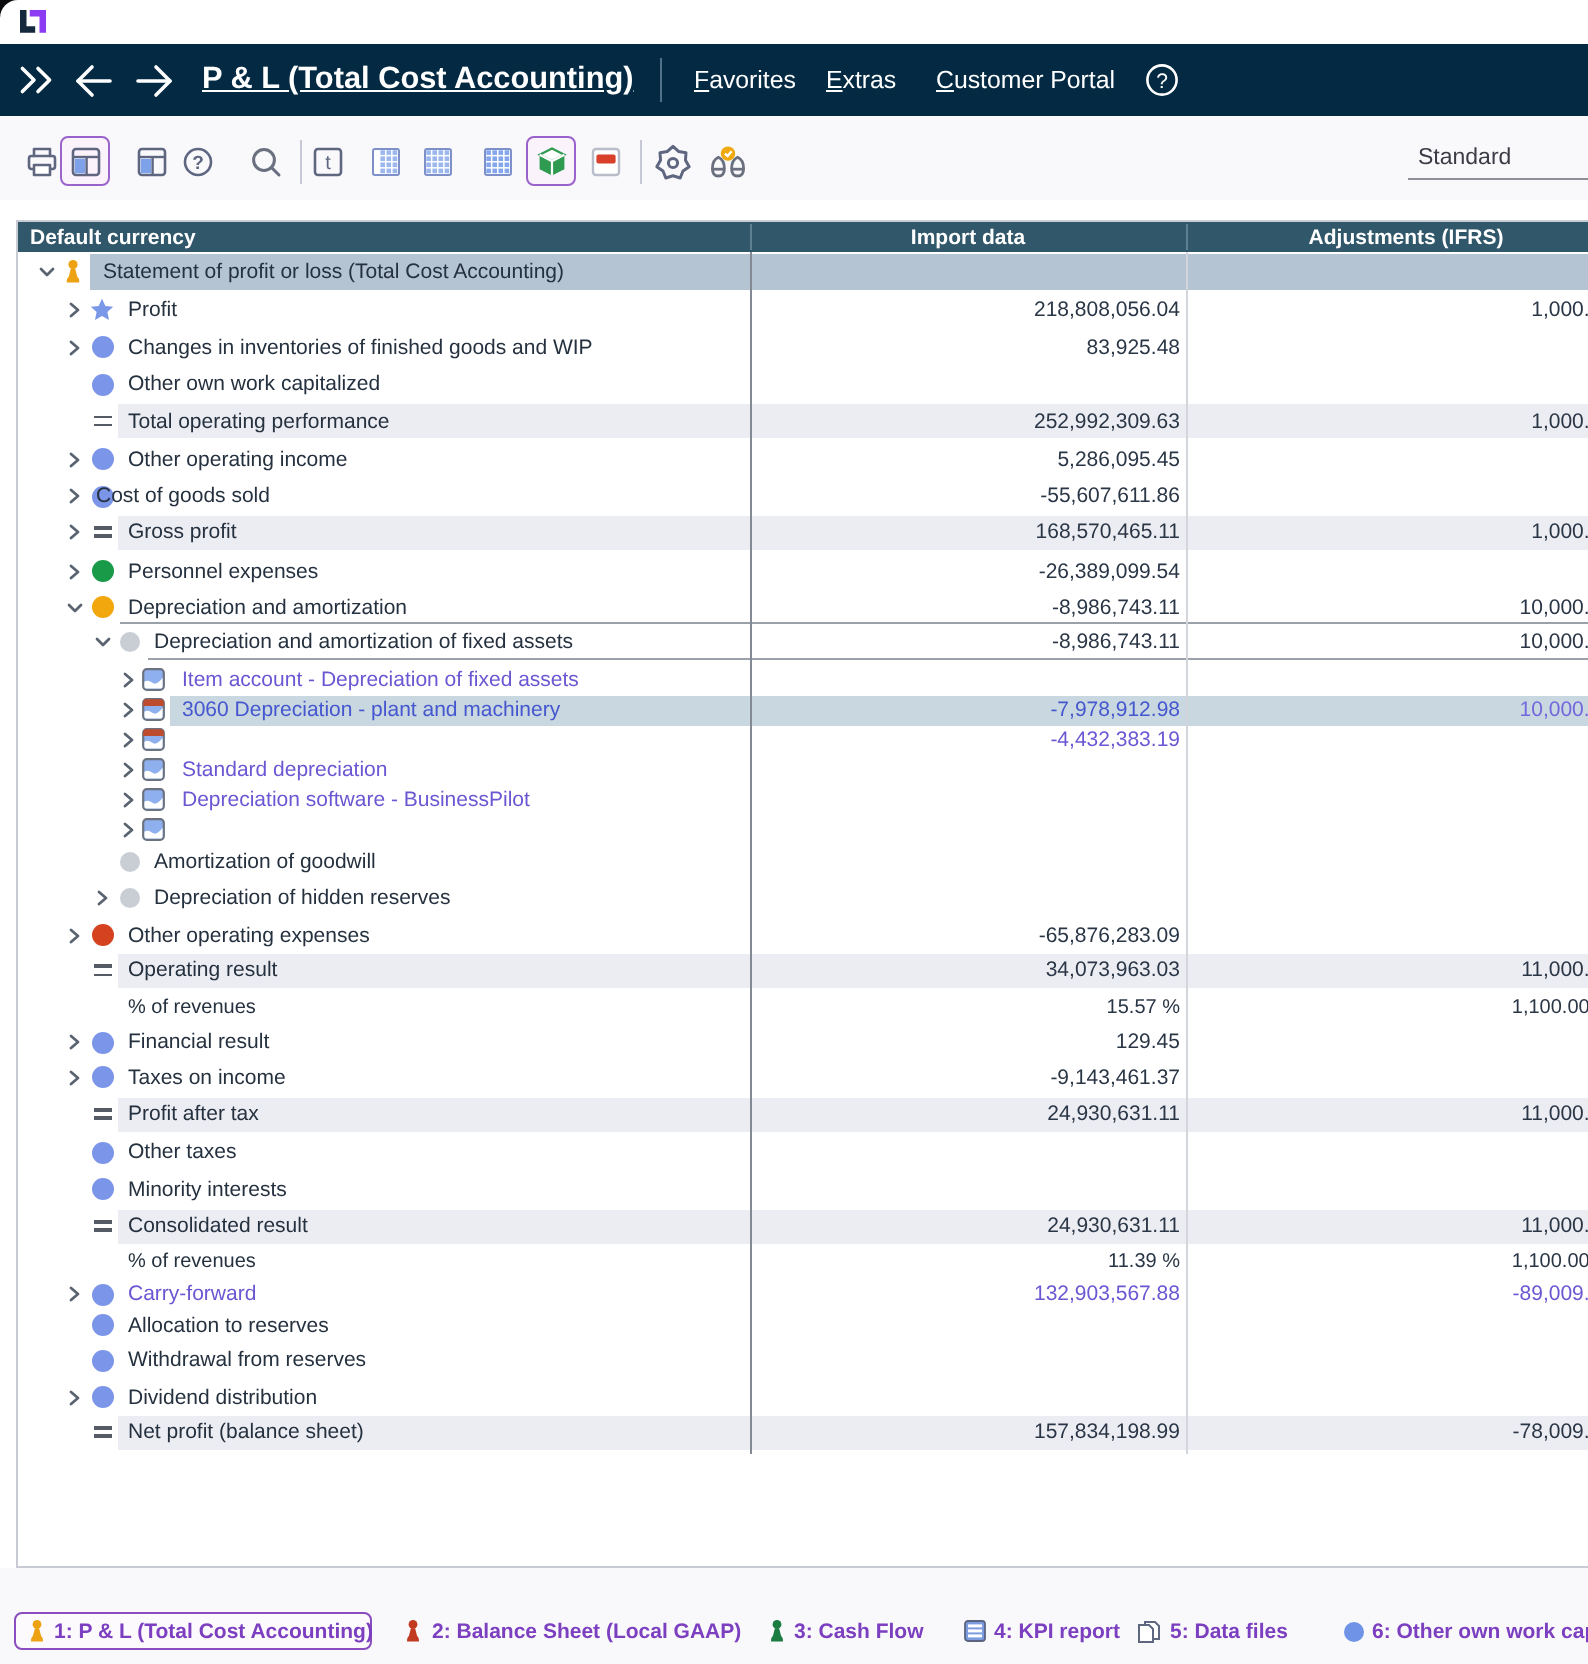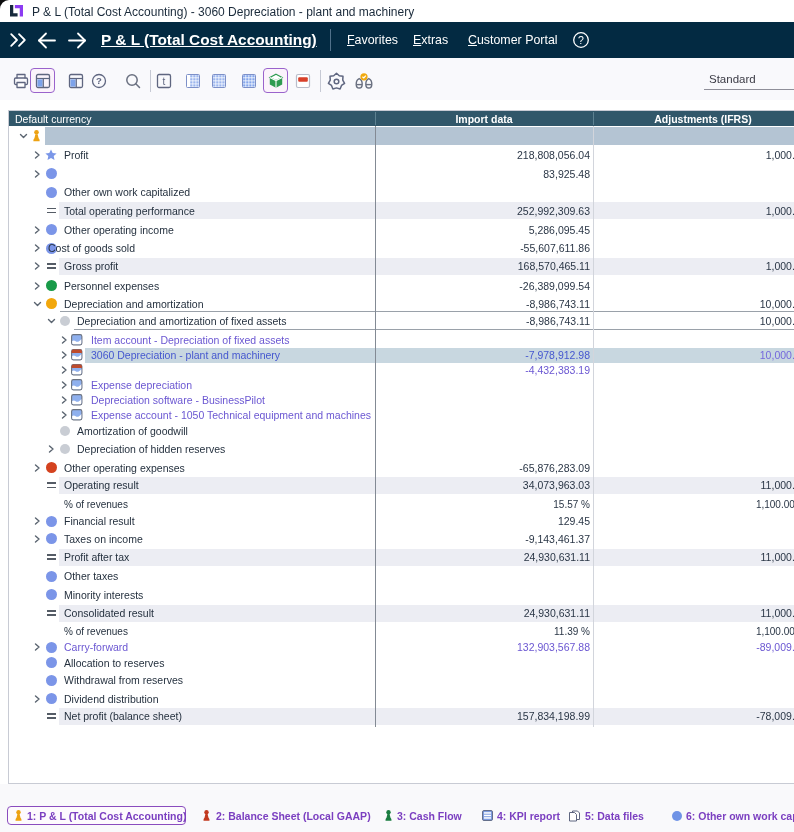--- a/index.html
+++ b/index.html
@@ -4,21 +4,20 @@
 html,body{width:794px;height:832px;overflow:hidden;font-family:"Liberation Sans",sans-serif;background:#fff;position:relative}
 </style></head>
 <body>
 <div style="position:absolute;left:0;top:0;width:794px;height:22px;background:#fff">
 <div style="position:absolute;left:0;top:0;width:10px;height:10px;background:#0c0c0e"></div>
 <div style="position:absolute;left:0;top:0;width:22px;height:22px;background:#fff;border-top-left-radius:9px"></div>
 <svg style="position:absolute;left:10px;top:5px" width="13" height="13" viewBox="0 0 24 24">
       <path d="M0 0 H6 V15 H14 V21 H0 Z" fill="#16293c"></path>
       <path d="M9 0 H24 V21 H18 V6 H9 Z" fill="#8c3bf2"></path>
     </svg>
-<span style="position:absolute;left:32px;top:11.5px;transform:translateY(-50%);font-size:12px;color:#1a2a3a;white-space:nowrap">P &amp; L (Total Cost Accounting) - 3060 Depreciation - plant and machinery</span>
 </div>
 <div style="position:absolute;left:0;top:22px;width:794px;height:36px;background:#032a42"></div>
 <svg style="position:absolute;left:9px;top:31px" width="18" height="18" viewBox="0 0 18 18">
     <g stroke="#fff" stroke-width="1.8" fill="none" stroke-linecap="round" stroke-linejoin="round">
       <path d="M2.2 3.2 L8 9 L2.2 14.8"></path>
       <path d="M10 3.2 L15.8 9 L10 14.8"></path>
     </g>
   </svg>
 <svg style="position:absolute;left:37px;top:30.5px" width="20" height="19" viewBox="0 0 20 19">
     <g stroke="#fff" stroke-width="1.8" fill="none" stroke-linecap="round" stroke-linejoin="round">
@@ -161,52 +160,54 @@
 <line x1="13" y1="12.6" x2="18.6" y2="12.6"></line>
       </g>
 <circle cx="11" cy="4.8" r="3.6" fill="#f0a90e"></circle>
 <path d="M9.4 4.8 L10.8 6 L12.8 3.6" stroke="#fff" stroke-width="1.2" fill="none"></path>
     </svg></span>
 <span style="position:absolute;left:709px;top:73px;font-size:11.5px;color:#3c3c46">Standard</span>
 <span style="position:absolute;left:704px;top:89px;width:90px;height:1px;background:#8f8f99"></span>
 <div style="position:absolute;left:0;top:100px;width:794px;height:10px;background:#fff"></div>
 <div style="position:absolute;left:8px;top:110px;width:804px;height:674px;background:#fff;border:1px solid #c8cbd4;border-right:none;font-size:10.5px;color:#25313f">
 <div style="position:absolute;left:0;top:0;width:804px;height:15px;background:#31576a">
-      <span style="position:absolute;left:6px;top:50%;transform:translateY(-50%);color:#fff;font-weight:normal">Default currency</span>
+      <span style="position:absolute;left:6px;top:50%;transform:translateY(-50%);color:#fff;font-weight:bold">Default currency</span>
       <span style="position:absolute;left:366px;width:218px;top:50%;transform:translateY(-50%);color:#fff;font-weight:bold;text-align:center">Import data</span>
       <span style="position:absolute;left:584px;width:220px;top:50%;transform:translateY(-50%);color:#fff;font-weight:bold;text-align:center">Adjustments (IFRS)</span>
       <span style="position:absolute;left:365.5px;top:1px;bottom:1px;width:1.5px;background:#5d8191"></span>
       <span style="position:absolute;left:583.5px;top:1px;bottom:1px;width:1.5px;background:#5d8191"></span>
     </div>
     <div style="position:absolute;left:0;top:15.5px;width:804px;height:19px">
       <span style="position:absolute;left:36px;top:0.5px;height:17.5px;right:0;background:#b4c4d3"></span>
       <svg style="position:absolute;left:10px;top:5.5px" width="9" height="8" viewBox="0 0 9 8">
         <path d="M1.5 2.5 L4.5 5.5 L7.5 2.5" fill="none" stroke="#5a6470" stroke-width="1.4" stroke-linecap="round" stroke-linejoin="round"></path>
       </svg>
       <svg style="position:absolute;left:23.0px;top:3.75px" width="9" height="11.5" viewBox="0 0 9 11.5">
         <circle cx="4.5" cy="2.3" r="2.3" fill="#eda213"></circle>
         <path d="M3.4 4.3 L5.6 4.3 L6.6 8.2 Q7.6 9.2 7.6 10.2 L7.6 11.2 L1.4 11.2 L1.4 10.2 Q1.4 9.2 2.4 8.2 Z" fill="#eda213"></path>
       </svg>
+      <span style="position:absolute;left:42.5px;top:50%;transform:translateY(-50%);color:#25313f;white-space:nowrap">Statement of profit or loss (Total Cost Accounting)</span>
     </div>
 <div style="position:absolute;left:0;top:34.5px;width:804px;height:19px">
       <svg style="position:absolute;left:23.5px;top:5.5px" width="8" height="8" viewBox="0 0 8 8">
         <path d="M2.5 1 L6 4 L2.5 7" fill="none" stroke="#5a6470" stroke-width="1.4" stroke-linecap="round" stroke-linejoin="round"></path>
       </svg>
       <svg style="position:absolute;left:36px;top:3.5px" width="12" height="12" viewBox="0 0 12 12">
         <path d="M6 0.4 L7.7 4 L11.6 4.4 L8.7 7 L9.5 11 L6 9 L2.5 11 L3.3 7 L0.4 4.4 L4.3 4 Z" fill="#7b97e8"></path>
       </svg>
       <span style="position:absolute;left:55px;top:50%;transform:translateY(-50%);color:#25313f;white-space:nowrap">Profit</span>
       <span style="position:absolute;right:223px;top:50%;transform:translateY(-50%);color:#2a3646;white-space:nowrap">218,808,056.04</span>
       <span style="position:absolute;right:6.5px;top:50%;transform:translateY(-50%);color:#2a3646;white-space:nowrap">1,000.00</span>
     </div>
 <div style="position:absolute;left:0;top:53.5px;width:804px;height:18.5px">
       <svg style="position:absolute;left:23.5px;top:5.25px" width="8" height="8" viewBox="0 0 8 8">
         <path d="M2.5 1 L6 4 L2.5 7" fill="none" stroke="#5a6470" stroke-width="1.4" stroke-linecap="round" stroke-linejoin="round"></path>
       </svg>
       <span style="position:absolute;left:36.5px;top:3.75px;width:11px;height:11px;border-radius:50%;background:#7b95e8"></span>
+      <span style="position:absolute;left:55px;top:50%;transform:translateY(-50%);color:#25313f;white-space:nowrap">Changes in inventories of finished goods and WIP</span>
       <span style="position:absolute;right:223px;top:50%;transform:translateY(-50%);color:#2a3646;white-space:nowrap">83,925.48</span>
     </div>
 <div style="position:absolute;left:0;top:72px;width:804px;height:18.5px">
       <span style="position:absolute;left:36.5px;top:3.75px;width:11px;height:11px;border-radius:50%;background:#7b95e8"></span>
       <span style="position:absolute;left:55px;top:50%;transform:translateY(-50%);color:#25313f;white-space:nowrap">Other own work capitalized</span>
     </div>
 <div style="position:absolute;left:0;top:90px;width:804px;height:19px">
       <span style="position:absolute;left:49.5px;top:1px;height:17px;right:0;background:#ecedf3"></span>
       <span style="position:absolute;left:37.5px;top:6.5px;width:9px;height:1.6px;background:#555c66"></span>
       <span style="position:absolute;left:37.5px;top:10.9px;width:9px;height:1.6px;background:#555c66"></span>
@@ -307,41 +308,40 @@
       <span style="position:absolute;right:223px;top:50%;transform:translateY(-50%);color:#6b57d2;white-space:nowrap">-4,432,383.19</span>
     </div>
 <div style="position:absolute;left:0;top:266.5px;width:804px;height:15px">
       <svg style="position:absolute;left:51px;top:3.5px" width="8" height="8" viewBox="0 0 8 8">
         <path d="M2.5 1 L6 4 L2.5 7" fill="none" stroke="#5a6470" stroke-width="1.4" stroke-linecap="round" stroke-linejoin="round"></path>
       </svg>
       <svg style="position:absolute;left:62px;top:1.75px" width="11.5" height="11.5" viewBox="0 0 11.5 11.5">
         <rect x="0.6" y="0.6" width="10.3" height="10.3" rx="1.8" fill="#8fb0ee" stroke="#6b7280" stroke-width="1.1"></rect>
         <path d="M1.2 6.9 Q2.8 5.9 4.3 6.9 Q6.3 8.5 8.0 7.3 Q9.6 6.1 10.3 4.9 L10.3 9.0 Q10.3 10.3 9.0 10.3 L2.5 10.3 Q1.2 10.3 1.2 9.0 Z" fill="#ffffff"></path>
       </svg>
-      <span style="position:absolute;left:82px;top:50%;transform:translateY(-50%);color:#6b57d2;white-space:nowrap">Expense depreciation</span>
+      <span style="position:absolute;left:82px;top:50%;transform:translateY(-50%);color:#6b57d2;white-space:nowrap">Standard depreciation</span>
     </div>
 <div style="position:absolute;left:0;top:281.5px;width:804px;height:15px">
       <svg style="position:absolute;left:51px;top:3.5px" width="8" height="8" viewBox="0 0 8 8">
         <path d="M2.5 1 L6 4 L2.5 7" fill="none" stroke="#5a6470" stroke-width="1.4" stroke-linecap="round" stroke-linejoin="round"></path>
       </svg>
       <svg style="position:absolute;left:62px;top:1.75px" width="11.5" height="11.5" viewBox="0 0 11.5 11.5">
         <rect x="0.6" y="0.6" width="10.3" height="10.3" rx="1.8" fill="#8fb0ee" stroke="#6b7280" stroke-width="1.1"></rect>
         <path d="M1.2 6.9 Q2.8 5.9 4.3 6.9 Q6.3 8.5 8.0 7.3 Q9.6 6.1 10.3 4.9 L10.3 9.0 Q10.3 10.3 9.0 10.3 L2.5 10.3 Q1.2 10.3 1.2 9.0 Z" fill="#ffffff"></path>
       </svg>
       <span style="position:absolute;left:82px;top:50%;transform:translateY(-50%);color:#6b57d2;white-space:nowrap">Depreciation software - BusinessPilot</span>
     </div>
 <div style="position:absolute;left:0;top:296.5px;width:804px;height:15px">
       <svg style="position:absolute;left:51px;top:3.5px" width="8" height="8" viewBox="0 0 8 8">
         <path d="M2.5 1 L6 4 L2.5 7" fill="none" stroke="#5a6470" stroke-width="1.4" stroke-linecap="round" stroke-linejoin="round"></path>
       </svg>
       <svg style="position:absolute;left:62px;top:1.75px" width="11.5" height="11.5" viewBox="0 0 11.5 11.5">
         <rect x="0.6" y="0.6" width="10.3" height="10.3" rx="1.8" fill="#8fb0ee" stroke="#6b7280" stroke-width="1.1"></rect>
         <path d="M1.2 6.9 Q2.8 5.9 4.3 6.9 Q6.3 8.5 8.0 7.3 Q9.6 6.1 10.3 4.9 L10.3 9.0 Q10.3 10.3 9.0 10.3 L2.5 10.3 Q1.2 10.3 1.2 9.0 Z" fill="#ffffff"></path>
       </svg>
-      <span style="position:absolute;left:82px;top:50%;transform:translateY(-50%);color:#6b57d2;white-space:nowrap">Expense account - 1050 Technical equipment and machines</span>
     </div>
 <div style="position:absolute;left:0;top:311.5px;width:804px;height:17.5px">
       <span style="position:absolute;left:50.5px;top:3.75px;width:10px;height:10px;border-radius:50%;background:#c9cdd4"></span>
       <span style="position:absolute;left:68px;top:50%;transform:translateY(-50%);color:#25313f;white-space:nowrap">Amortization of goodwill</span>
     </div>
 <div style="position:absolute;left:0;top:329px;width:804px;height:18.5px">
       <svg style="position:absolute;left:38px;top:5.25px" width="8" height="8" viewBox="0 0 8 8">
         <path d="M2.5 1 L6 4 L2.5 7" fill="none" stroke="#5a6470" stroke-width="1.4" stroke-linecap="round" stroke-linejoin="round"></path>
       </svg>
       <span style="position:absolute;left:50.5px;top:4.25px;width:10px;height:10px;border-radius:50%;background:#c9cdd4"></span>

